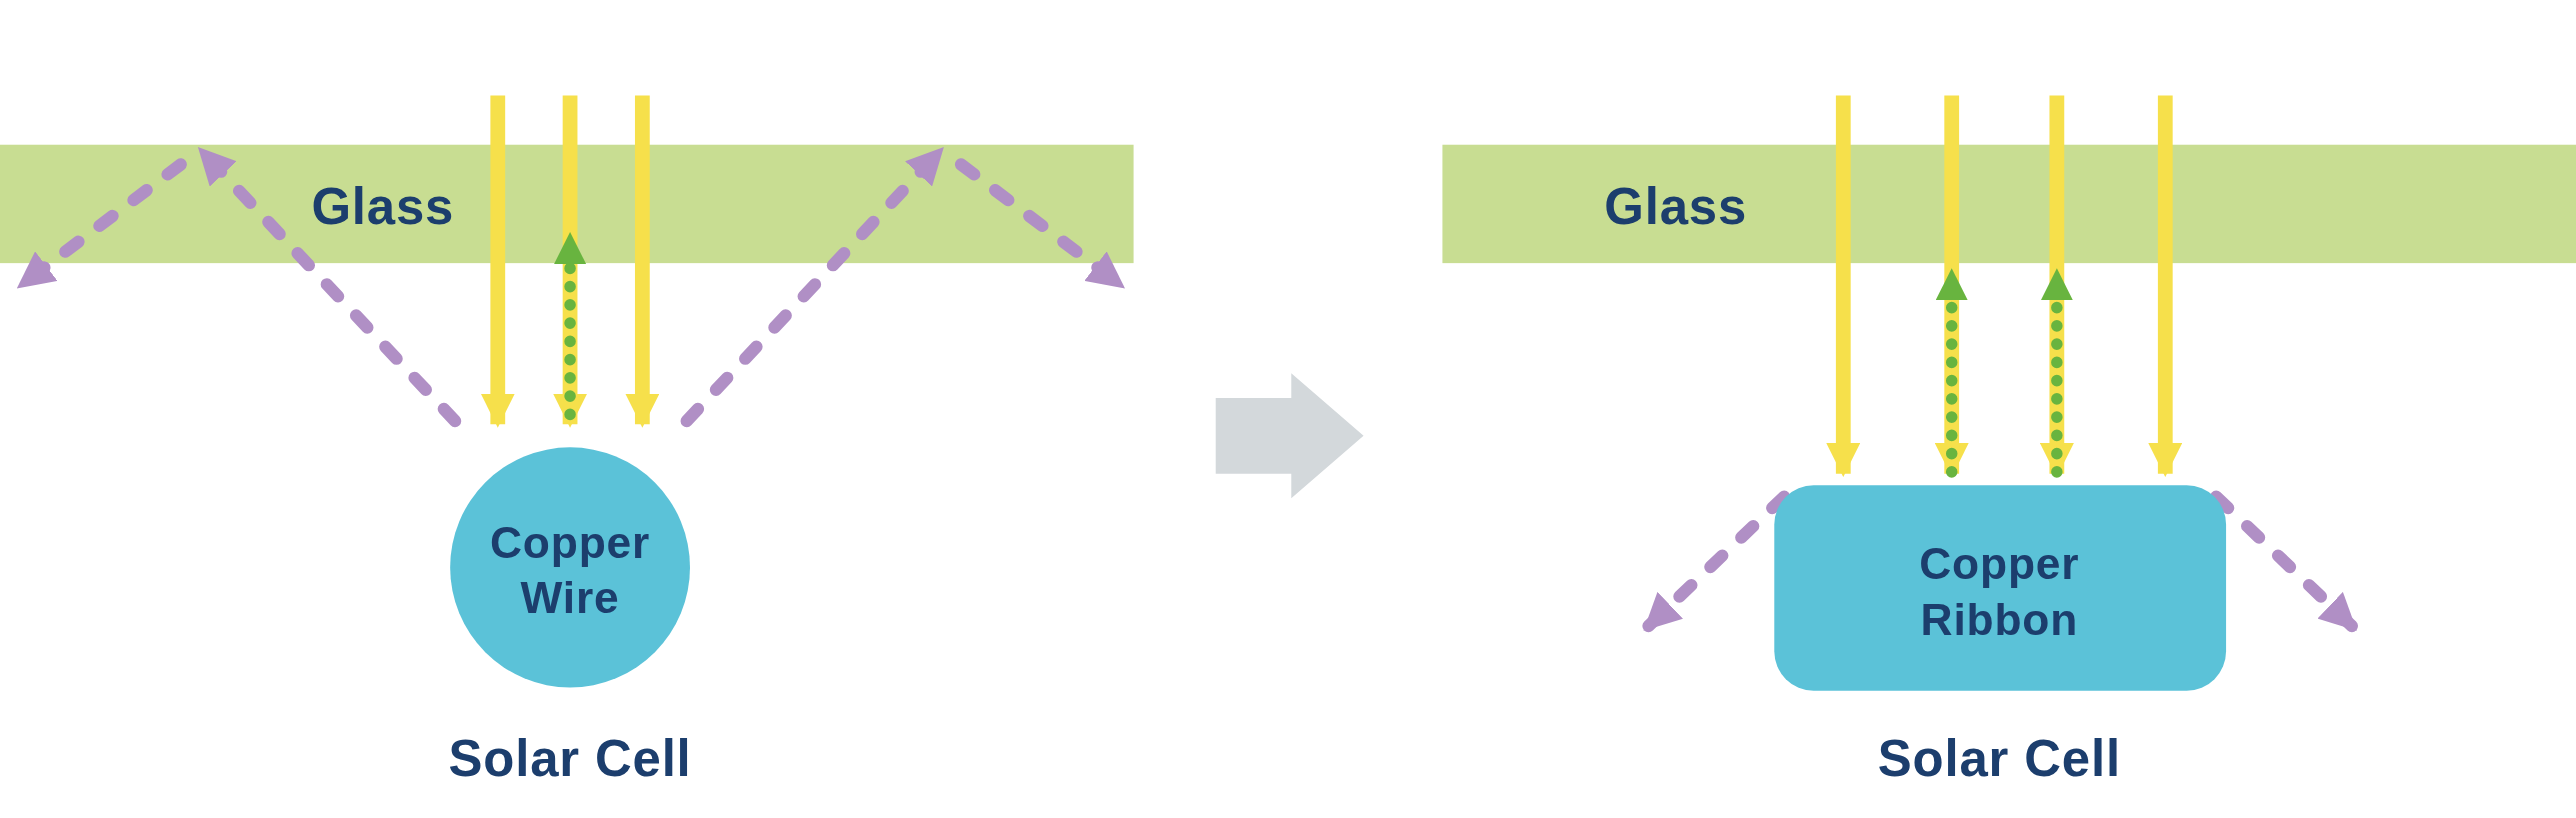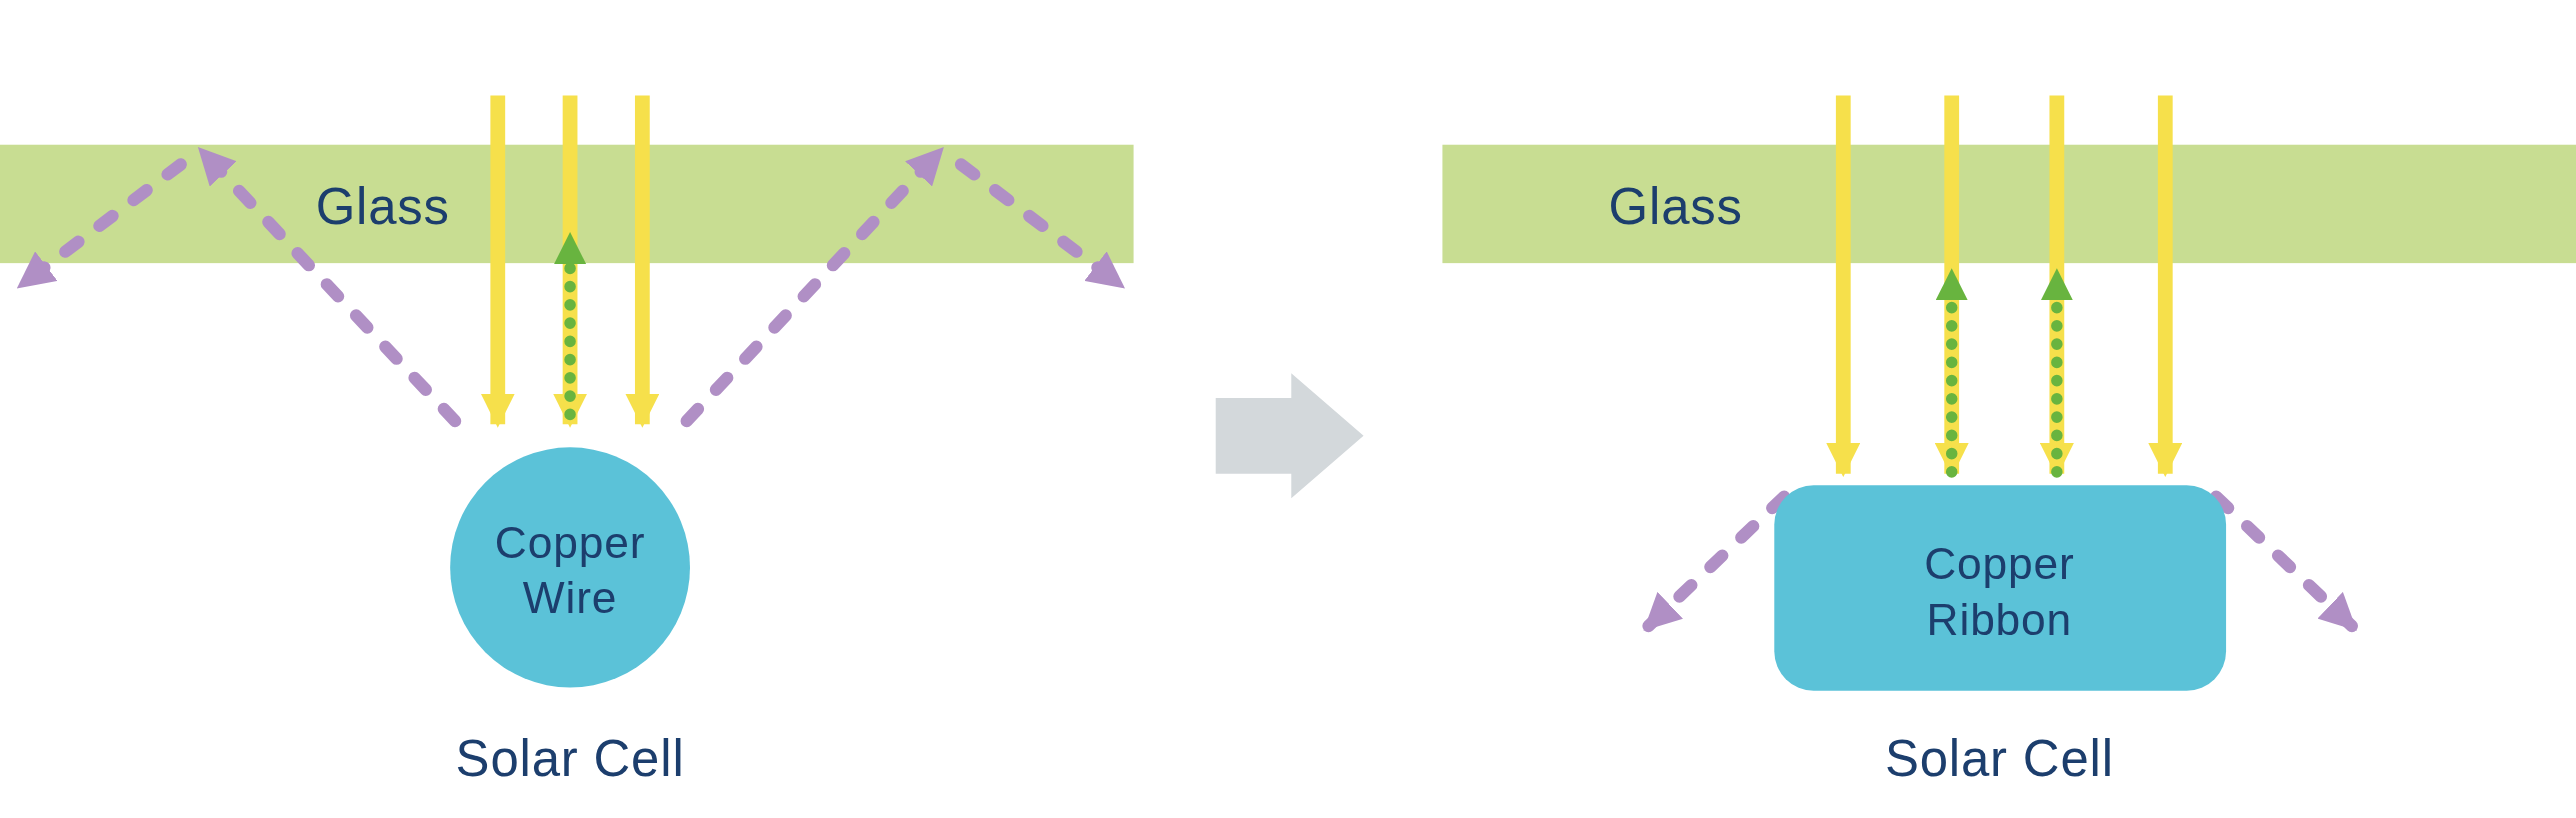--- a/index.html
+++ b/index.html
@@ -3,20 +3,21 @@
 <meta charset="utf-8">
 <style>
   html, body { margin: 0; padding: 0; background: #ffffff; }
   .stage {
     position: relative;
     width: 2576px;
     height: 819px;
     background: #ffffff;
     overflow: hidden;
     font-family: "Liberation Sans", sans-serif;
+    font-weight: bold;
   }
   svg { display: block; }
   text {
     font-family: "Liberation Sans", sans-serif;
     letter-spacing: 0.5px;
   }
   .glass-label { font-size: 31px; }
   .component-label { font-size: 27px; }
   .cell-label { font-size: 31px; }
   .ray-solid { fill: none; stroke-width: 9; }

